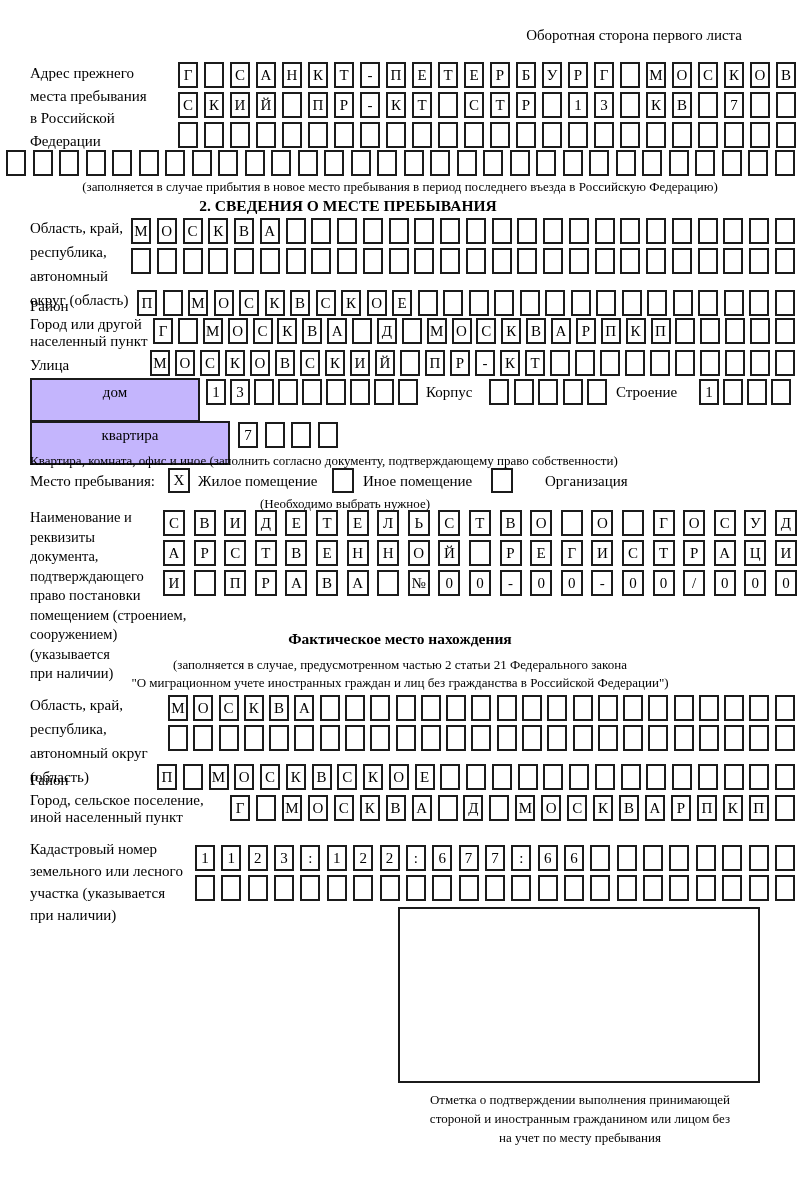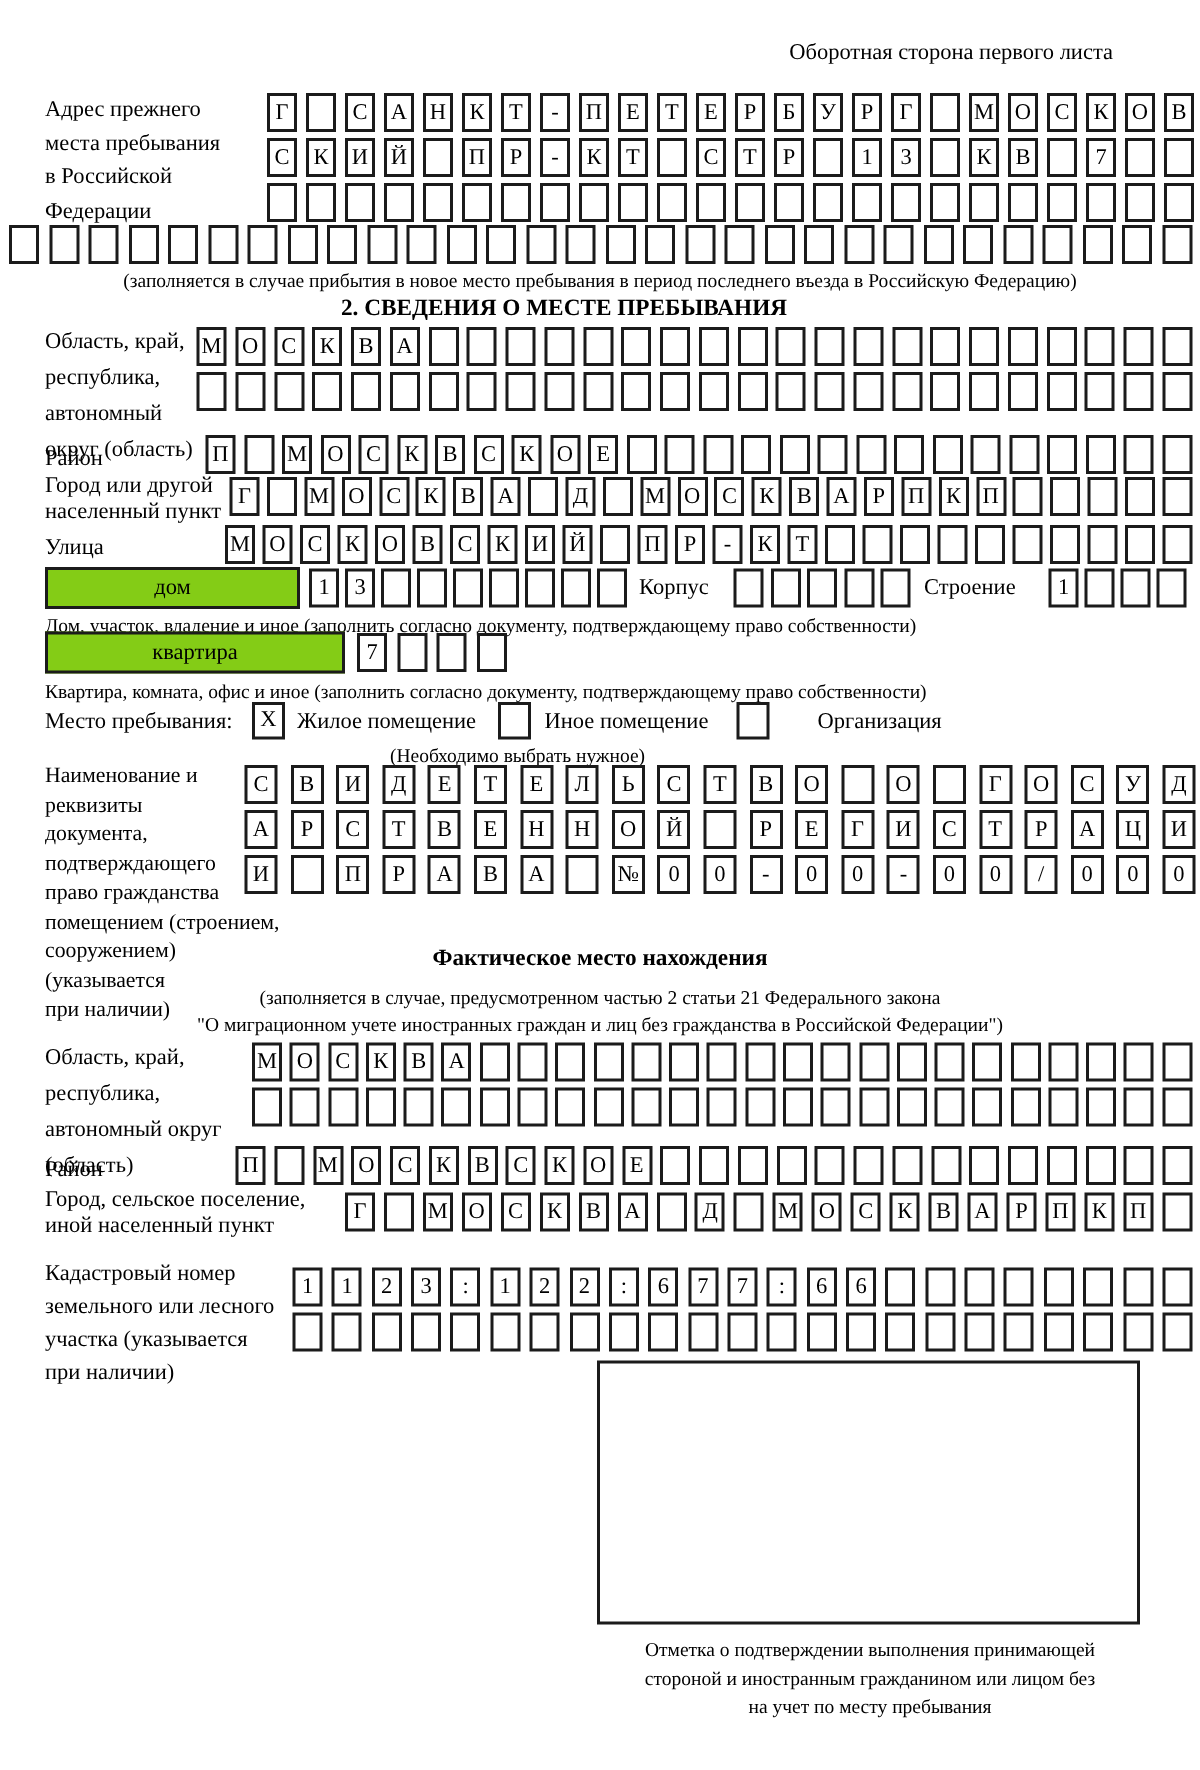--- a/index.html
+++ b/index.html
@@ -8,21 +8,21 @@
   .abs{position:absolute;}
   .cellrow{display:flex;justify-content:space-between;}
   .cell{width:20px;height:26px;border:2px solid #1b1b1b;box-sizing:border-box;
         text-align:center;font-size:15px;line-height:22px;flex:none;background:#fff;}
   .wide .cell{width:22px;}
   .lbl{font-size:15px;line-height:1.5;}
   .lbl2{font-size:15px;line-height:1.16;}
   .cap{font-size:13px;}
   .ttl{font-size:15.5px;font-weight:bold;}
   .boxlabel{border:2px solid #1b1b1b;box-sizing:border-box;text-align:center;
-            font-size:15px;line-height:24px;height:28px;background:#84cc16;}
+            font-size:15px;line-height:24px;height:44px;background:#c4b5fd;}
   .checkbox{width:22px;height:25px;border:2px solid #1b1b1b;box-sizing:border-box;
             text-align:center;font-size:15px;line-height:20px;flex:none;background:#fff;}
   .center{text-align:center;}
   .stamp-box{border:2px solid #1b1b1b;box-sizing:border-box;background:#fff;}
 </style>
 </head>
 <body>
 
 <div id="page">
 
@@ -139,21 +139,21 @@
       <div class="cell"></div>
       <div class="cell"></div>
       <div class="cell"></div>
       <div class="cell"></div>
       <div class="cell"></div>
       <div class="cell"></div>
       <div class="cell"></div>
     </div>
   <div class="abs cap center" style="top:179px;left:0;width:800px;">(заполняется в случае прибытия в новое место пребывания в период последнего въезда в Российскую Федерацию)</div>
 
-  <div class="abs ttl center" style="top:197px;left:0;width:696px;margin-left:28px;">2. СВЕДЕНИЯ О МЕСТЕ ПРЕБЫВАНИЯ</div>
+  <div class="abs ttl center" style="top:197px;left:0;width:696px;">2. СВЕДЕНИЯ О МЕСТЕ ПРЕБЫВАНИЯ</div>
 
   <div class="abs lbl" style="top:216px;left:30px;width:125px;line-height:24px;">
       <div>Область, край,</div>
       <div>республика,</div>
       <div>автономный</div>
       <div>округ (область)</div>
     </div>
   <div class="abs cellrow" style="top:218px;left:131px;width:664px;">
       <div class="cell">М</div>
       <div class="cell">О</div>
@@ -324,21 +324,20 @@
       <div class="cell"></div>
       <div class="cell"></div>
     </div>
   <div class="abs lbl" style="top:381px;left:616px;">Строение</div>
   <div class="abs cellrow" style="top:379px;left:699px;width:92px;">
       <div class="cell">1</div>
       <div class="cell"></div>
       <div class="cell"></div>
       <div class="cell"></div>
     </div>
-  <div class="abs cap" style="top:409px;left:30px;">Дом, участок, владение и иное (заполнить согласно документу, подтверждающему право собственности)</div>
 
   <div class="abs boxlabel" style="top:421px;left:30px;width:200px;">квартира</div>
   <div class="abs cellrow" style="top:422px;left:238px;width:100px;">
       <div class="cell">7</div>
       <div class="cell"></div>
       <div class="cell"></div>
       <div class="cell"></div>
     </div>
   <div class="abs cap" style="top:453px;left:30px;">Квартира, комната, офис и иное (заполнить согласно документу, подтверждающему право собственности)</div>
 
@@ -347,21 +346,21 @@
   <div class="abs lbl" style="top:470px;left:198px;">Жилое помещение</div>
   <div class="abs checkbox" style="top:468px;left:332px;"></div>
   <div class="abs lbl" style="top:470px;left:363px;">Иное помещение</div>
   <div class="abs checkbox" style="top:468px;left:491px;"></div>
   <div class="abs lbl" style="top:470px;left:545px;">Организация</div>
   <div class="abs cap center" style="top:496px;left:185px;width:320px;">(Необходимо выбрать нужное)</div>
 
   <div class="abs" style="top:508px;left:30px;width:160px;font-size:14.5px;line-height:19.5px;">
       <div>Наименование и реквизиты</div>
       <div>документа, подтверждающего</div>
-      <div>право гражданства</div>
+      <div>право постановки</div>
       <div>помещением (строением,</div>
       <div>сооружением) (указывается</div>
       <div>при наличии)</div>
     </div>
   <div class="abs cellrow wide" style="top:510px;left:163px;width:634px;">
       <div class="cell">С</div>
       <div class="cell">В</div>
       <div class="cell">И</div>
       <div class="cell">Д</div>
       <div class="cell">Е</div>

